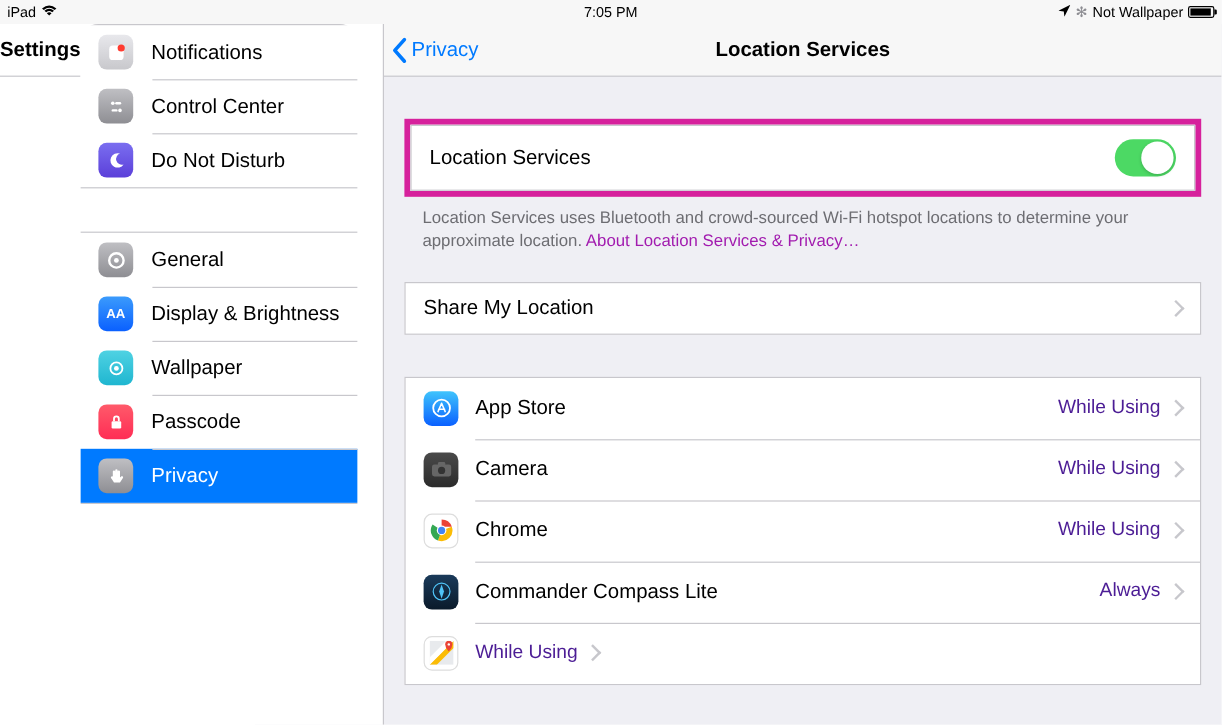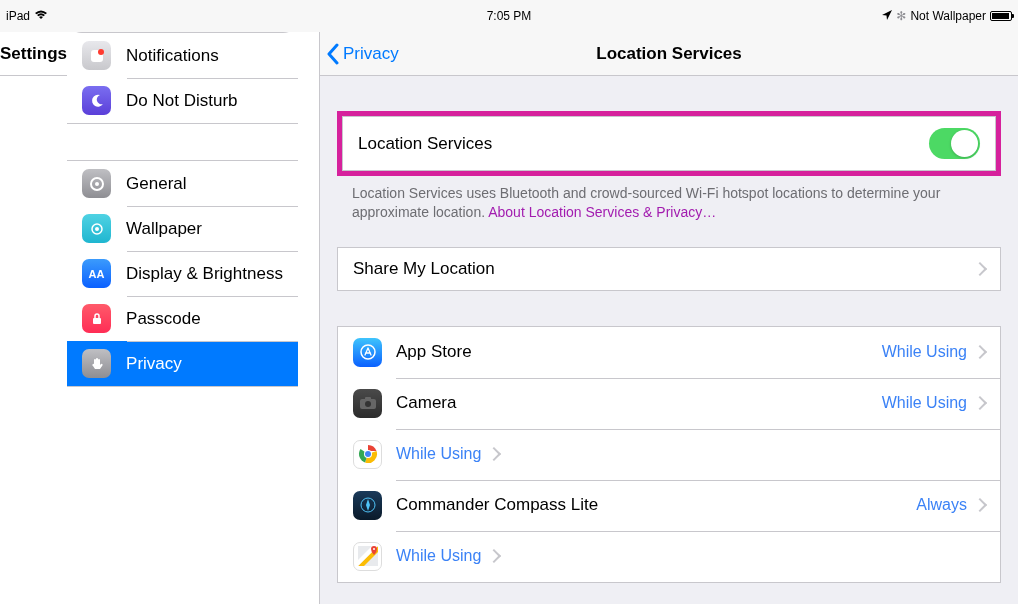--- a/index.html
+++ b/index.html
@@ -1,18 +1,18 @@
 <!DOCTYPE html>
 <html><head>
 <meta charset="utf-8">
 <style>
   * { box-sizing: border-box; margin: 0; padding: 0; }
   body { font-family: -apple-system, "Helvetica Neue", Helvetica, Arial, sans-serif; background: #fff; width: 1018px; height: 604px; overflow: hidden; }
   
-  .status-bar { height: 20px; background: #f7f7f7; display: flex; align-items: center; padding: 16px 6px; font-size: 12px; color: #000; position: relative; }
+  .status-bar { height: 20px; background: #f7f7f7; display: flex; align-items: center; padding: 4px 6px; font-size: 12px; color: #000; position: relative; }
   .status-left { display: flex; align-items: center; gap: 4px; }
   .status-center { position: absolute; left: 50%; transform: translateX(-50%); font-weight: 500; }
   .status-right { margin-left: auto; display: flex; align-items: center; gap: 4px; }
   
   .container { display: flex; height: 584px; }
   
   .sidebar { width: 320px; border-right: 1px solid #c8c7cc; display: flex; flex-direction: row; }
   .sidebar-header { height: 44px; display: flex; align-items: center; justify-content: center; font-size: 17px; font-weight: 600; border-bottom: 1px solid #c8c7cc; }
   .sidebar-list { overflow-y: auto; border-radius: 15px; }
   .sidebar-group { border-top: 1px solid #c8c7cc; border-bottom: 1px solid #c8c7cc; background: #fff; margin-top: 0; }
@@ -27,21 +27,21 @@
   .back-btn { color: #007aff; font-size: 17px; padding: 0 8px 0 6px; display:flex; align-items:center; cursor:pointer; }
   .detail-title { position:absolute; left:50%; transform:translateX(-50%); font-size:17px; font-weight:600; }
   
   .detail-body { padding: 35px 17px 0 17px; overflow-y:auto; }
   
   .highlight-wrap { border: 5px solid #d6219c; padding:0; }
   .cell-group { background:#fff; border:1px solid #c8c7cc; border-radius:0; }
   .cell { display:flex; align-items:center; padding: 11px 15px; font-size:17px; position:relative; }
   .cell + .cell::before { content:""; position:absolute; left:58px; right:0; top:0; height:1px; background:#c8c7cc; }
   .cell-label { flex:1; }
-  .cell-status { color:#3b82f6; font-size:16px; margin-right:8px; }
+  .cell-status { color:#4c1d95; font-size:16px; margin-right:8px; }
   .chevron::after { content:""; display:inline-block; width:8px; height:8px; border-top:2px solid #c7c7cc; border-right:2px solid #c7c7cc; transform:rotate(45deg); }
   
   .toggle { width:51px; height:31px; border-radius:16px; position:relative; background:#4cd964; }
   .toggle::after { content:""; position:absolute; width:27px; height:27px; background:#fff; border-radius:50%; top:2px; right:2px; box-shadow:0 1px 3px rgba(0,0,0,0.2); }
   
   .footer-text { font-size:14px; color:#6d6d72; padding: 8px 15px 25px 15px; line-height:1.35; }
   .footer-text a { color:#a21caf; text-decoration:none; }
   
   .app-icon { width:29px; height:29px; border-radius:7px; margin-right:14px; display:flex; align-items:center; justify-content:center; color:#fff; font-size:16px; flex-shrink:0; }
   .battery-icon { display:inline-block; width:22px; height:10px; border:1px solid #000; border-radius:2px; position:relative; }
@@ -79,52 +79,63 @@
         <div class="sidebar-item">
           <div class="sidebar-icon" style="background:linear-gradient(#e8e8ec,#c8c8cc);">
               <svg width="16" height="16" viewBox="0 0 16 16">
                 <rect x="2" y="2" width="12" height="12" rx="3" fill="#fff"></rect>
                 <circle cx="12" cy="4" r="3" fill="#ff3b30"></circle>
               </svg>
             </div>
           <span>Notifications</span>
         </div>
         <div class="sidebar-item">
+          <div class="sidebar-icon" style="background:linear-gradient(#bfbfc3,#8e8e93);">
+              <svg width="16" height="16" viewBox="0 0 16 16">
+                <circle cx="5" cy="5" r="1.5" fill="#fff"></circle>
+                <rect x="7" y="4" width="5" height="2" rx="1" fill="#fff"></rect>
+                <circle cx="11" cy="11" r="1.5" fill="#fff"></circle>
+                <rect x="4" y="10" width="5" height="2" rx="1" fill="#fff"></rect>
+              </svg>
+            </div>
+          <span>Control Center</span>
+        </div>
+        <div class="sidebar-item">
           <div class="sidebar-icon" style="background:linear-gradient(#7a6ef0,#5b3fd9);">
               <svg width="16" height="16" viewBox="0 0 16 16">
                 <path d="M11 2 A6 6 0 1 0 14 11 A4.5 4.5 0 0 1 11 2 Z" fill="#fff"></path>
               </svg>
             </div>
           <span>Do Not Disturb</span>
         </div>
       </div>
       <div class="sidebar-group">
         <div class="sidebar-item">
           <div class="sidebar-icon" style="background:linear-gradient(#bfbfc3,#8e8e93);">
               <svg width="18" height="18" viewBox="0 0 18 18">
                 <circle cx="9" cy="9" r="6" fill="none" stroke="#fff" stroke-width="2"></circle>
                 <circle cx="9" cy="9" r="2" fill="#fff"></circle>
               </svg>
             </div>
           <span>General</span>
         </div>
         <div class="sidebar-item">
+          <div class="sidebar-icon" style="background:linear-gradient(#3b9bfc,#0a60ff);">
+              <span style="font-size:11px;font-weight:600;">AA</span>
+            </div>
+          <span>Display &amp; Brightness</span>
+        </div>
+        <div class="sidebar-item">
           <div class="sidebar-icon" style="background:linear-gradient(#4fd2e3,#1fb6d0);">
               <svg width="16" height="16" viewBox="0 0 16 16">
                 <circle cx="8" cy="8" r="5" fill="none" stroke="#fff" stroke-width="1.5"></circle>
                 <circle cx="8" cy="8" r="2" fill="#fff"></circle>
               </svg>
             </div>
           <span>Wallpaper</span>
-        </div>
-        <div class="sidebar-item">
-          <div class="sidebar-icon" style="background:linear-gradient(#3b9bfc,#0a60ff);">
-              <span style="font-size:11px;font-weight:600;">AA</span>
-            </div>
-          <span>Display &amp; Brightness</span>
         </div>
         <div class="sidebar-item">
           <div class="sidebar-icon" style="background:linear-gradient(#ff5a6a,#ff2d55);">
               <svg width="16" height="16" viewBox="0 0 16 16">
                 <rect x="4" y="7" width="8" height="6" rx="1" fill="#fff"></rect>
                 <path d="M6 7 V5 a2 2 0 0 1 4 0 V7" stroke="#fff" stroke-width="1.5" fill="none"></path>
               </svg>
             </div>
           <span>Passcode</span>
         </div>
@@ -199,20 +210,21 @@
           <div class="app-icon" style="background:#fff;border:1px solid #ddd;">
               <svg width="20" height="20" viewBox="0 0 20 20">
                 <circle cx="10" cy="10" r="9" fill="#fff"></circle>
                 <path d="M10 1 A9 9 0 0 1 18.5 7 L10 7 Z" fill="#ea4335"></path>
                 <path d="M18.5 7 A9 9 0 0 1 7 18.5 L10 10 L18.5 7 Z" fill="#fbbc05"></path>
                 <path d="M10 10 L7 18.5 A9 9 0 0 1 2.5 5 L10 10 Z" fill="#34a853"></path>
                 <circle cx="10" cy="10" r="4" fill="#fff"></circle>
                 <circle cx="10" cy="10" r="3" fill="#4285f4"></circle>
               </svg>
             </div>
+          <span class="cell-label">Chrome</span>
           <span class="cell-status">While Using</span>
           <span class="chevron"></span>
         </div>
         <div class="cell">
           <div class="app-icon" style="background:linear-gradient(#1a3a5a,#0a1a2a);">
               <svg width="18" height="18" viewBox="0 0 18 18">
                 <circle cx="9" cy="9" r="7" fill="none" stroke="#4fc3f7" stroke-width="1"></circle>
                 <path d="M9 3 L11 9 L9 15 L7 9 Z" fill="#4fc3f7"></path>
               </svg>
             </div>

